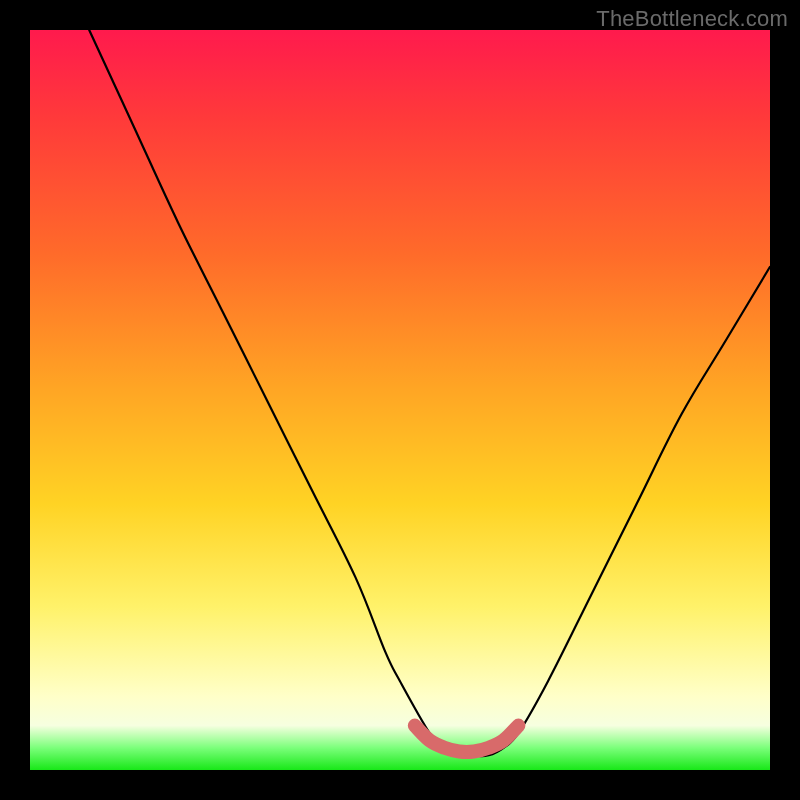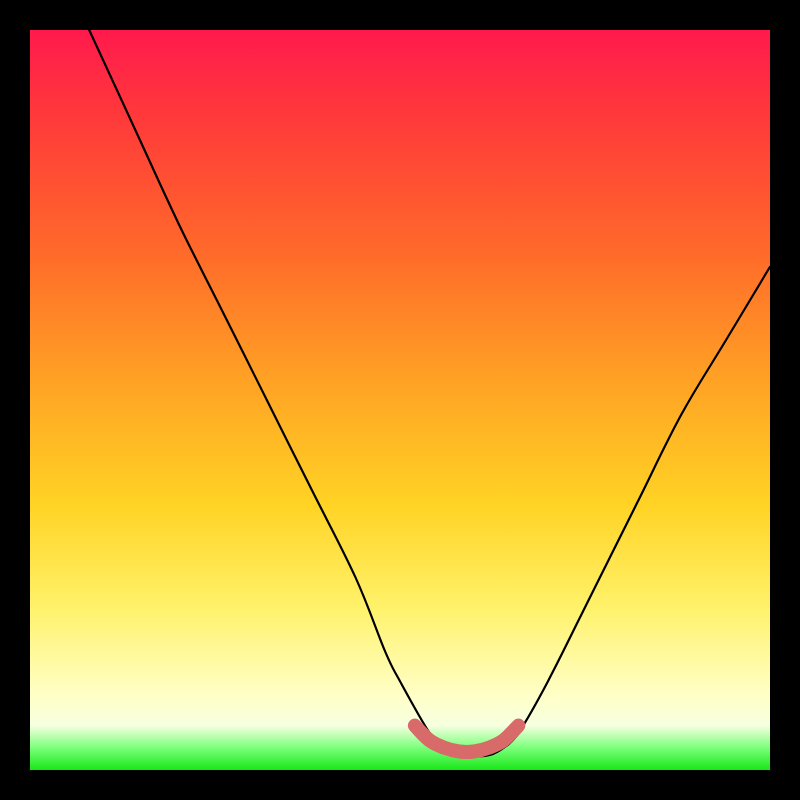--- a/index.html
+++ b/index.html
@@ -54,20 +54,21 @@
     top: 0;
     width: 740px;
     height: 740px;
     overflow: visible;
   }
 </style>
 </head>
 <body>
 
 <div class="frame">
+  <div class="watermark">TheBottleneck.com</div>
 
   <div class="plot-area">
     <svg class="overlay" viewBox="0 0 740 740" preserveAspectRatio="none">
       <path id="main-curve" fill="none" stroke="#000" stroke-width="2.2" stroke-linecap="round" stroke-linejoin="round" d="M 59.20 0.00 C 67.19 17.32, 87.62 61.57, 103.60 96.20 C 119.58 130.83, 132.02 159.10, 148.00 192.40 C 163.98 225.70, 176.42 249.23, 192.40 281.20 C 208.38 313.17, 220.82 338.03, 236.80 370.00 C 252.78 401.97, 265.22 426.83, 281.20 458.80 C 297.18 490.77, 312.28 518.30, 325.60 547.60 C 338.92 576.90, 347.21 602.95, 355.20 621.60 C 363.19 640.25, 362.01 636.55, 370.00 651.20 C 377.99 665.85, 391.61 691.01, 399.60 703.00 C 407.59 714.99, 406.41 713.80, 414.40 717.80 C 422.39 721.80, 436.01 723.87, 444.00 725.20 C 451.99 726.53, 453.47 726.53, 458.80 725.20 C 464.13 723.87, 468.27 721.80, 473.60 717.80 C 478.93 713.80, 480.41 714.99, 488.40 703.00 C 496.39 691.01, 504.68 676.51, 518.00 651.20 C 531.32 625.89, 546.42 594.37, 562.40 562.40 C 578.38 530.43, 590.82 505.57, 606.80 473.60 C 622.78 441.63, 635.22 414.10, 651.20 384.80 C 667.18 355.50, 679.62 337.44, 695.60 310.80 C 711.58 284.16, 732.01 250.12, 740.00 236.80"></path>
       <path id="valley-band" fill="none" stroke="#d86a6a" stroke-width="14" stroke-linecap="round" stroke-linejoin="round" d="M 384.80 695.60 C 387.46 698.26, 394.27 706.40, 399.60 710.40 C 404.93 714.40, 409.07 715.80, 414.40 717.80 C 419.73 719.80, 423.87 720.83, 429.20 721.50 C 434.53 722.17, 438.67 722.17, 444.00 721.50 C 449.33 720.83, 453.47 719.80, 458.80 717.80 C 464.13 715.80, 468.27 714.40, 473.60 710.40 C 478.93 706.40, 485.74 698.26, 488.40 695.60"></path>
     </svg>
   </div>
 </div>
 
 </body></html>

